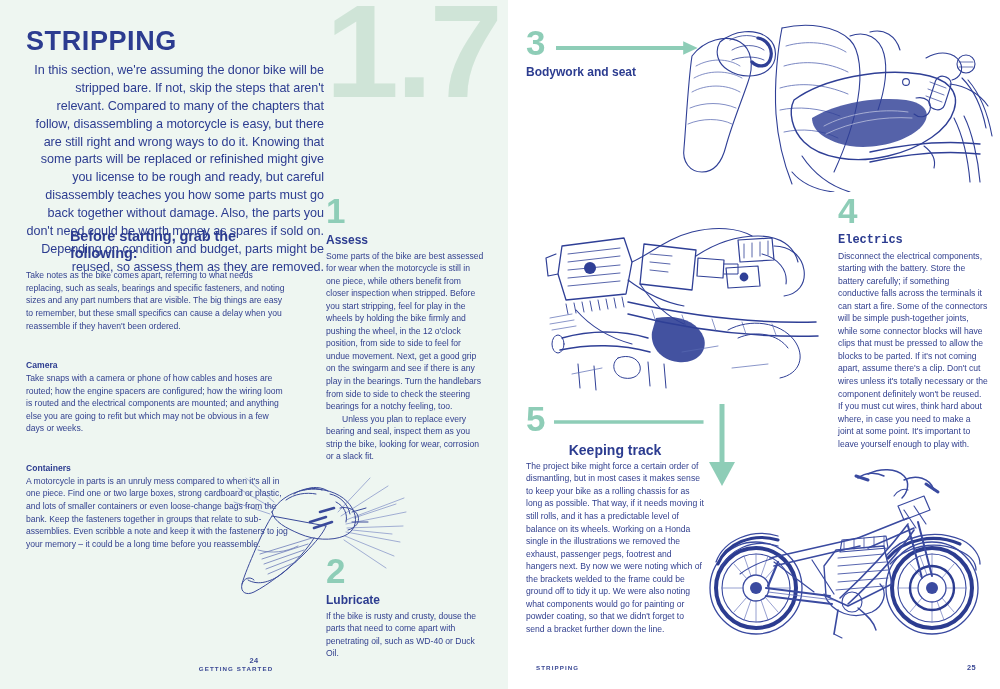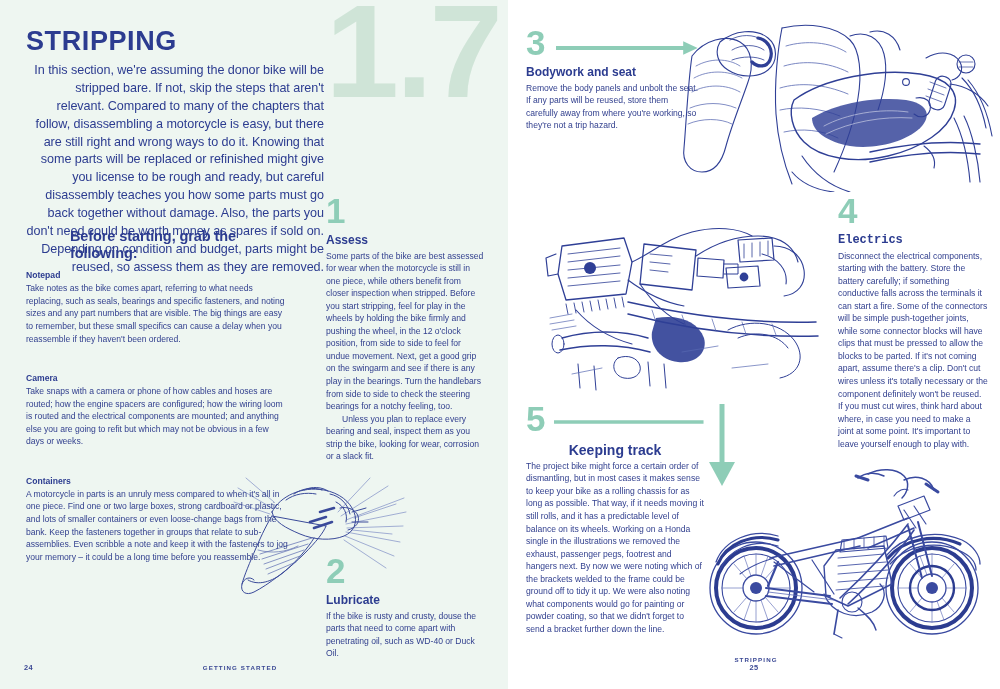--- a/index.html
+++ b/index.html
@@ -61,22 +61,22 @@
   
   .arrow-right { display: block; }
 
   
   .footer {
     position: absolute; bottom: 17px; left: 0; right: 0;
     display: flex; align-items: center;
     font-size: 6.2px; color: #3a4894;
     letter-spacing: 1.1px; font-weight: 700;
   }
-  .footer-left  { padding: 0 24px; justify-content: space-between; }
-  .footer-right { padding: 0 24px; justify-content: space-between; flex-direction: column; }
+  .footer-left  { padding: 0 24px; justify-content: flex-start; flex-direction: column; }
+  .footer-right { padding: 0 24px; justify-content: space-between; }
   .pageno { font-size: 7.4px; font-weight: 700; letter-spacing: 0.4px; }
 
   
   .blk { position: absolute; z-index: 2; }
 
   
   .illo { position: absolute; z-index: 1; }
   .illo svg { display: block; }
 </style>
 </head>
@@ -91,21 +91,20 @@
     <div class="blk" style="left:26px; top:28px; width:300px;">
       <div class="h-title">STRIPPING</div>
     </div>
 
     <div class="blk body-lg" style="left:26px; top:62px; width:298px;">In this section, we're assuming the donor bike will be stripped bare. If not, skip the steps that aren't relevant. Compared to many of the chapters that follow, disassembling a motorcycle is easy, but there are still right and wrong ways to do it. Knowing that some parts will be replaced or refinished might give you license to be rough and ready, but careful disassembly teaches you how some parts must go back together without damage. Also, the parts you don't need could be worth money as spares if sold on. Depending on condition and budget, parts might be reused, so assess them as they are removed.</div>
 
     <div class="blk" style="left:26px; top:228px; width:262px;">
       <div class="h-section" style="margin-bottom:8px;margin-left:44px;">Before starting, grab the following:</div>
 
       <div>
-        <div class="lbl-bold" style="margin-top:4px;">Notepad</div>
         <div class="body-sm">Take notes as the bike comes apart, referring to what needs replacing, such as seals, bearings and specific fasteners, and noting sizes and any part numbers that are visible. The big things are easy to remember, but these small specifics can cause a delay when you reassemble if they haven't been ordered.</div>
       </div>
 
       <div>
         <div class="lbl-bold">Camera</div>
         <div class="body-sm">Take snaps with a camera or phone of how cables and hoses are routed; how the engine spacers are configured; how the wiring loom is routed and the electrical components are mounted; and anything else you are going to refit but which may not be obvious in a few days or weeks.</div>
       </div>
 
       <div>
         <div class="lbl-bold">Containers</div>
@@ -195,21 +194,20 @@
 
     <div class="blk" style="left:18px; top:28px; width:175px;">
       <div style="display:flex; align-items:flex-start;">
         <div class="numeral">3</div>
         <svg class="arrow-right" width="150" height="16" viewBox="0 0 150 16" style="margin-left:12px; margin-top:12px;">
           <path d="M0 8 L136 8" stroke="#8ecdb7" stroke-width="4"></path>
           <path d="M132 1 L147 8 L132 15 Z" fill="#8ecdb7"></path>
         </svg>
       </div>
       <div class="h-step" style="margin-top:8px;">Bodywork and seat</div>
-      <div class="body-sm">Remove the body panels and unbolt the seat. If any parts will be reused, store them carefully away from where you're working, so they're not a trip hazard.</div>
     </div>
 
     <div class="illo" style="left:166px; top:22px;">
       <svg width="326" height="170" viewBox="0 0 326 170">
         <g fill="none" stroke="#2f3f96" stroke-width="1.1" stroke-linecap="round" stroke-linejoin="round">
 
           <path d="M18 34 C30 18 52 12 66 20 C78 27 80 44 74 60 C68 78 58 102 52 124
                    C48 140 40 150 28 150 C16 150 8 140 10 126 C12 104 14 60 18 34 Z"></path>
           <g stroke-width="0.75" stroke="#5868b2">
             <path d="M22 44 C36 36 54 36 66 44"></path>

